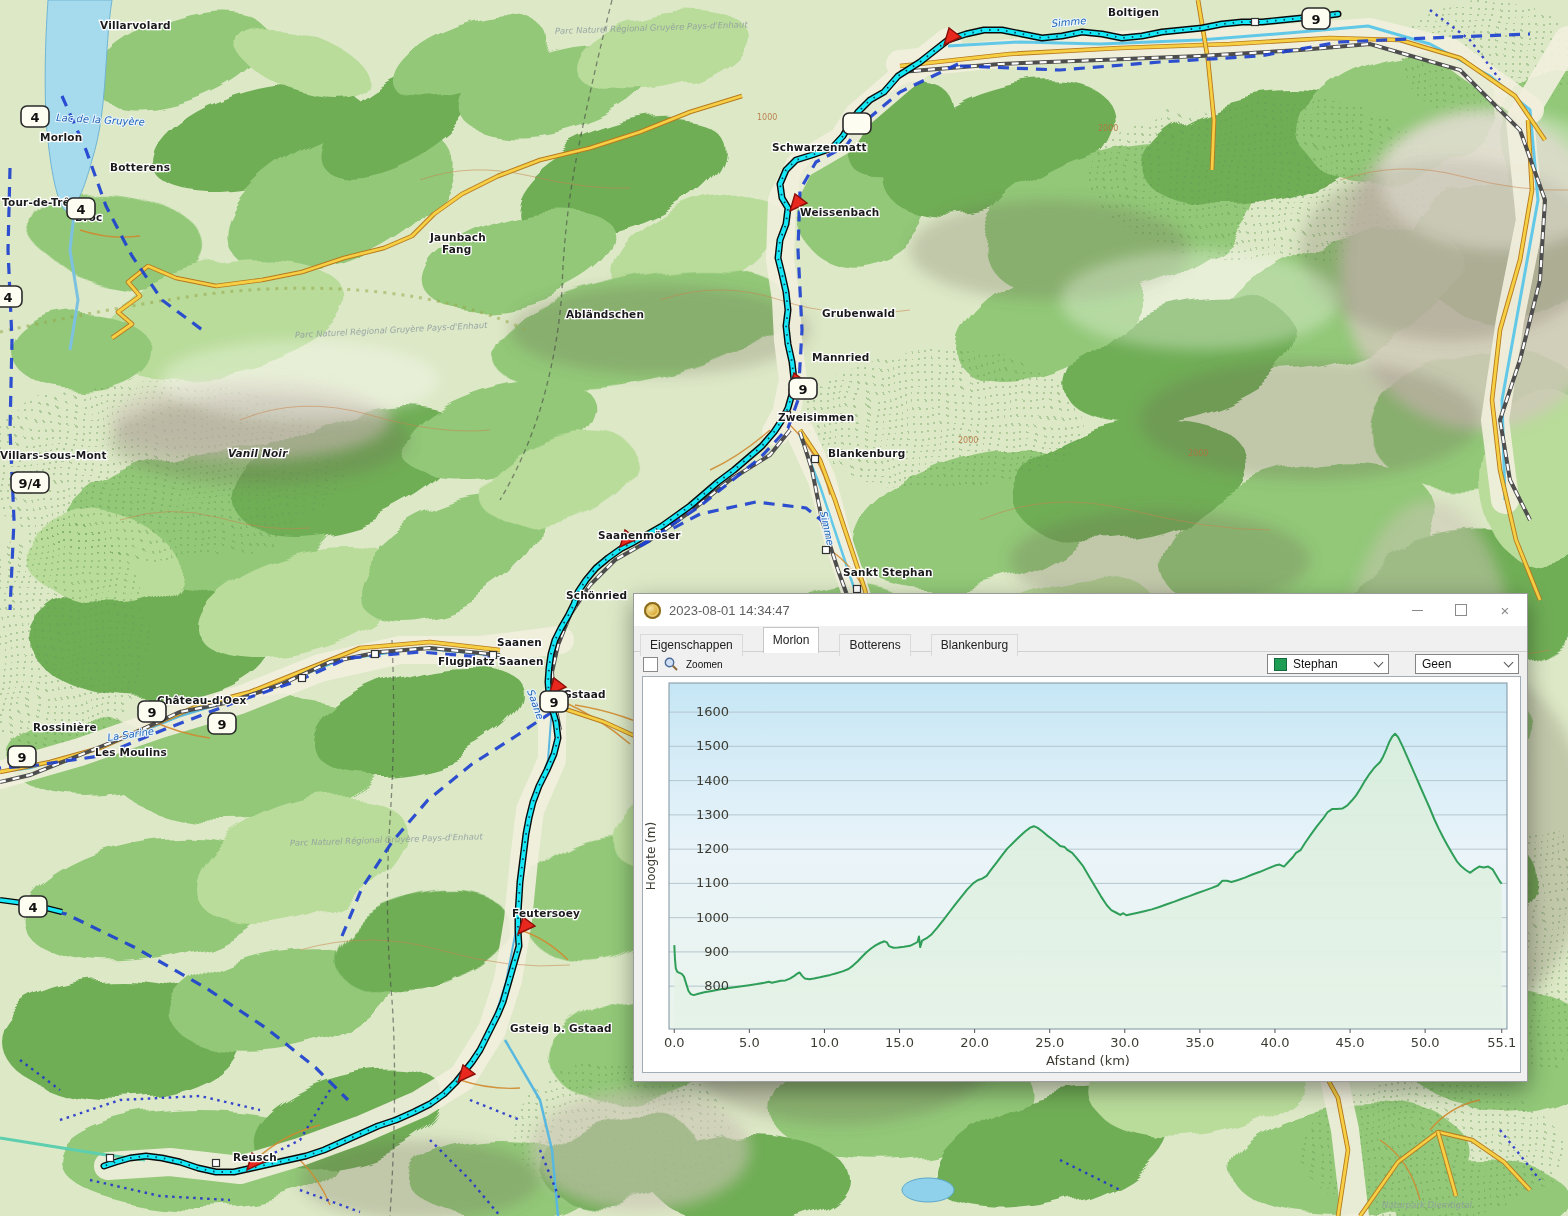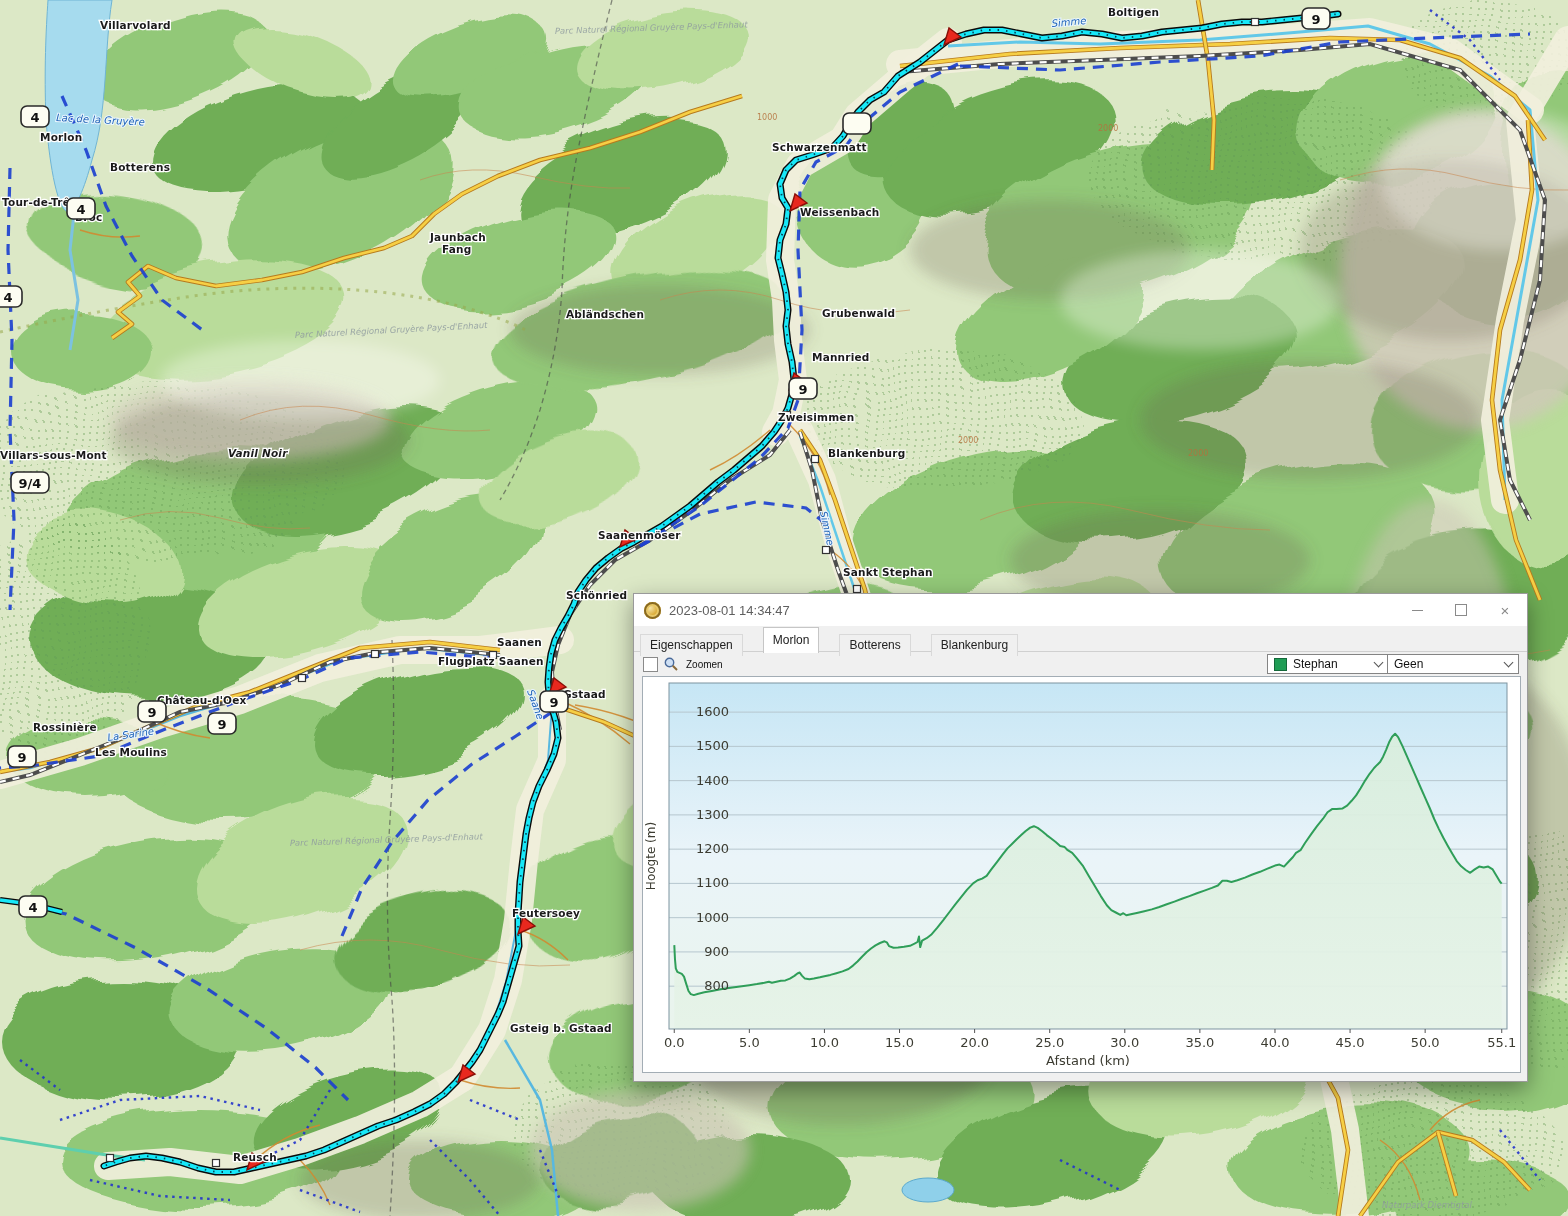--- a/index.html
+++ b/index.html
@@ -21,21 +21,21 @@
   #tabbar{position:absolute;left:0;top:32px;right:0;height:26px;background:#f0f0f0;border-bottom:1px solid #d0d0d0;padding-left:6px;box-sizing:border-box;}
   .tab{display:inline-block;position:relative;top:4px;height:21px;line-height:21px;padding:0 9px;font-size:12px;color:#222;background:#f0f0f0;border:1px solid #d9d9d9;border-bottom:none;margin-right:20px;vertical-align:bottom;}
   .tab.active{top:1px;height:25px;line-height:24px;background:#ffffff;border-color:#c6c6c6;z-index:2;}
   #toolbar{position:absolute;left:0;top:58px;right:0;height:24px;display:flex;align-items:center;}
   .cb{width:13px;height:13px;background:#fff;border:1px solid #8a8a8a;margin-left:9px;}
   #zoomlbl{font-size:10px;color:#111;margin-left:7px;}
   .dd{height:20px;background:#fff;border:1px solid #848484;display:flex;align-items:center;font-size:12px;color:#111;padding:0 6px;box-sizing:border-box;}
   .dd .chev{width:6px;height:6px;border-right:1.5px solid #555;border-bottom:1.5px solid #555;transform:rotate(45deg);margin-left:auto;margin-top:-3px;}
   .swatch{width:11px;height:11px;background:#1f9d55;border:1px solid #14683a;margin-right:6px;}
   #dd1{position:absolute;right:138px;width:122px;}
-  #dd2{position:absolute;right:8px;width:132px;gap:6px;}
+  #dd2{position:absolute;right:8px;width:104px;gap:6px;}
   #chartpanel{position:absolute;left:8px;top:82px;width:879px;height:397px;background:#ffffff;border:1px solid #a3adb5;box-sizing:border-box;}
   #chartsvg{position:absolute;left:0;top:0;}
 </style>
 </head>
 <body>
 
 <div id="stage">
 
 <svg id="mapsvg" width="1568" height="1216">
   <defs>

